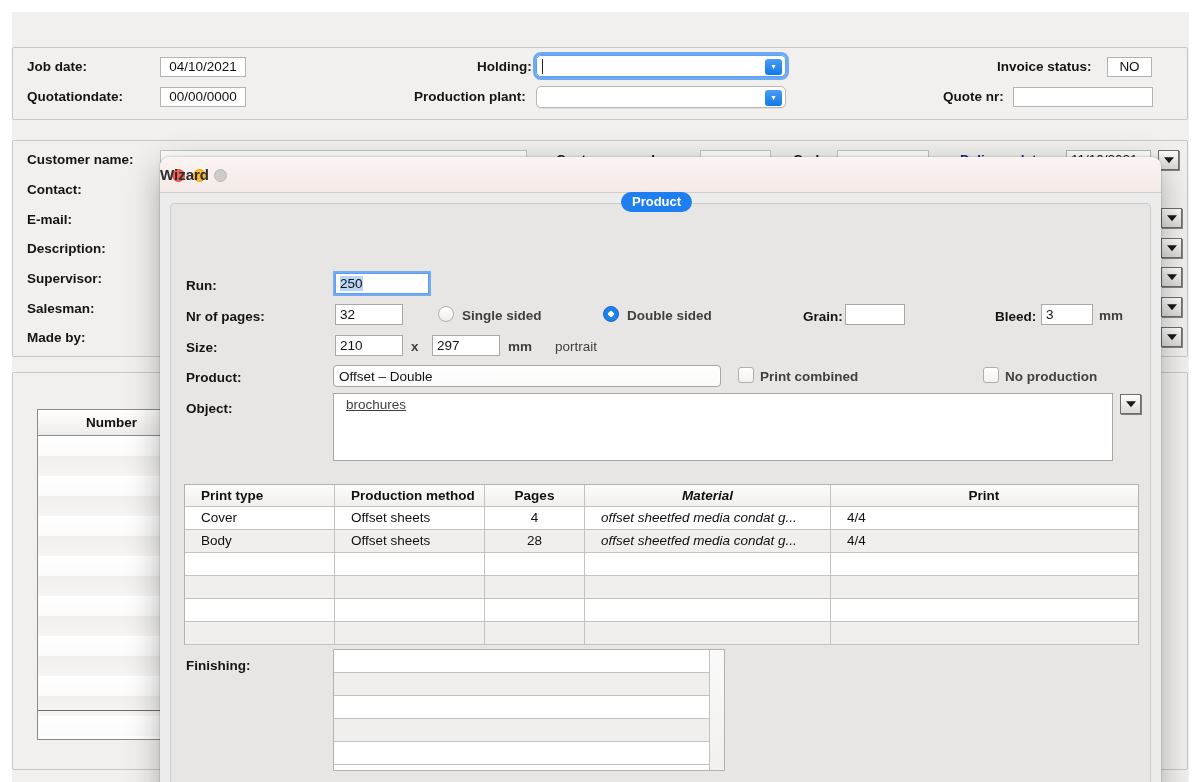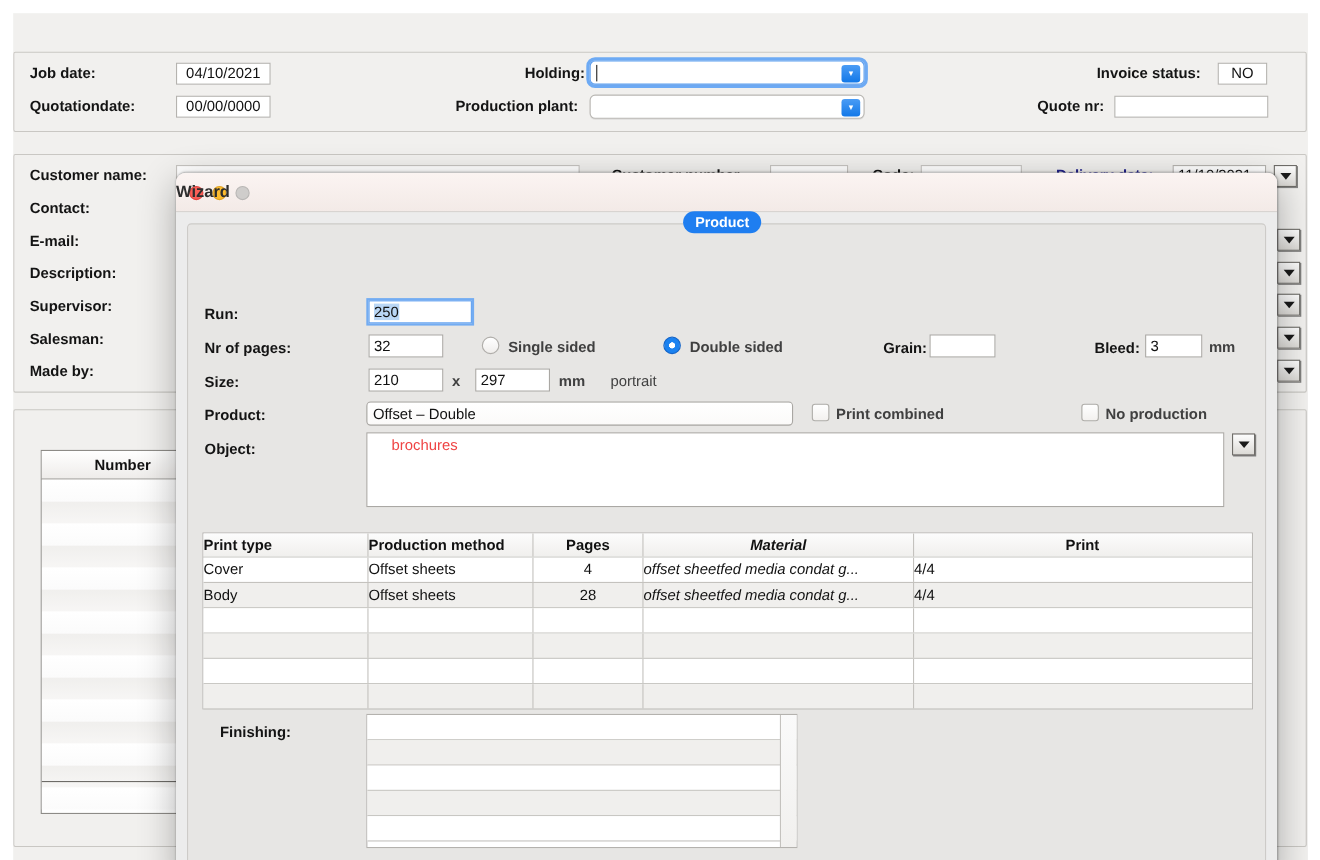--- a/index.html
+++ b/index.html
@@ -264,23 +264,24 @@
     padding: 0 24px 0 5px;
     overflow: hidden;
     white-space: nowrap;
   }
 
   .textarea {
     position: absolute;
     background: #fff;
     border: 1px solid #aaa8a4;
     font-size: 13.5px;
-    color: #ef4444;
-    padding: 3px 22px;
-    overflow: hidden;
+    color: #404040;
+    padding: 3px 12px;
+    overflow: hidden;
+    text-decoration: underline;
   }
 
   
   .ptable {
     position: absolute;
     left: 184px; top: 448px;
     width: 955px; height: 160px;
     background: #fff;
     border: 1px solid #b4b2ae;
   }
@@ -289,21 +290,21 @@
     height: 22px;
     background: linear-gradient(#fcfcfc,#f0efed);
     border-bottom: 1px solid #a9a7a3;
   }
   .pcell {
     position: relative;
     border-right: 1px solid #c4c2be;
     font-size: 13.5px;
     color: #111;
     line-height: 22px;
-    padding: 0 0;
+    padding: 0 16px;
     overflow: hidden;
     white-space: nowrap;
   }
   .phead .pcell {
     font-weight: bold;
     text-align: center;
     line-height: 21px;
   }
   .phead .pcell.lft { text-align: left; }
   .prow.odd  { background: #ffffff; }
@@ -546,21 +547,21 @@
         </div>
         <div class="prow even">
           <div class="pcell c-type"></div>
           <div class="pcell c-meth"></div>
           <div class="pcell c-page"></div>
           <div class="pcell c-mat"></div>
           <div class="pcell c-prt"></div>
         </div>
       </div>
 
-      <div class="dlbl" style="left:40px; top:465px;">Finishing:</div>
+      <div class="dlbl" style="left:26px; top:465px;">Finishing:</div>
       <div class="flist" style="left:173px; top:456px; width:392px; height:122px;">
         <div class="frow odd">
             <span class="ca">▾</span>
           </div>
         <div class="frow even"></div>
         <div class="frow odd"></div>
         <div class="frow even"></div>
         <div class="frow odd"></div>
         <div class="fscroll"></div>
       </div>

